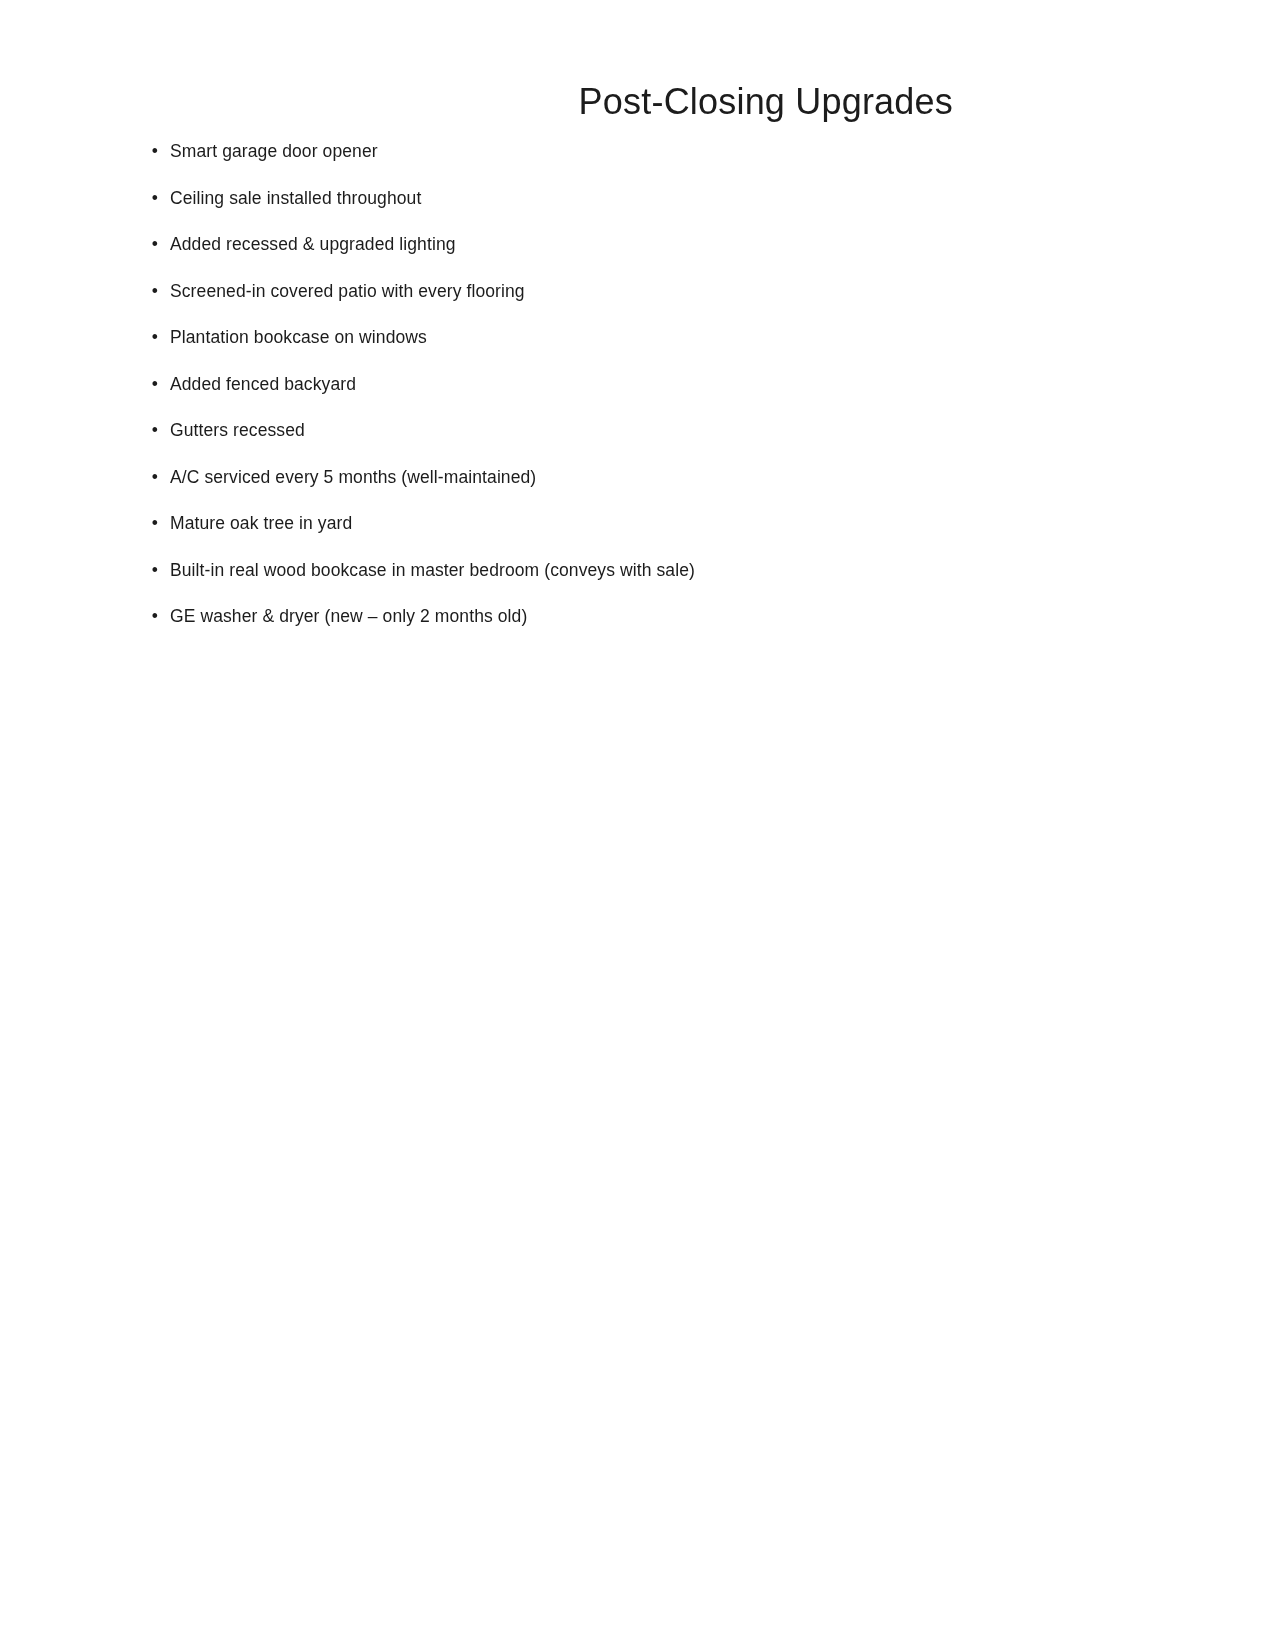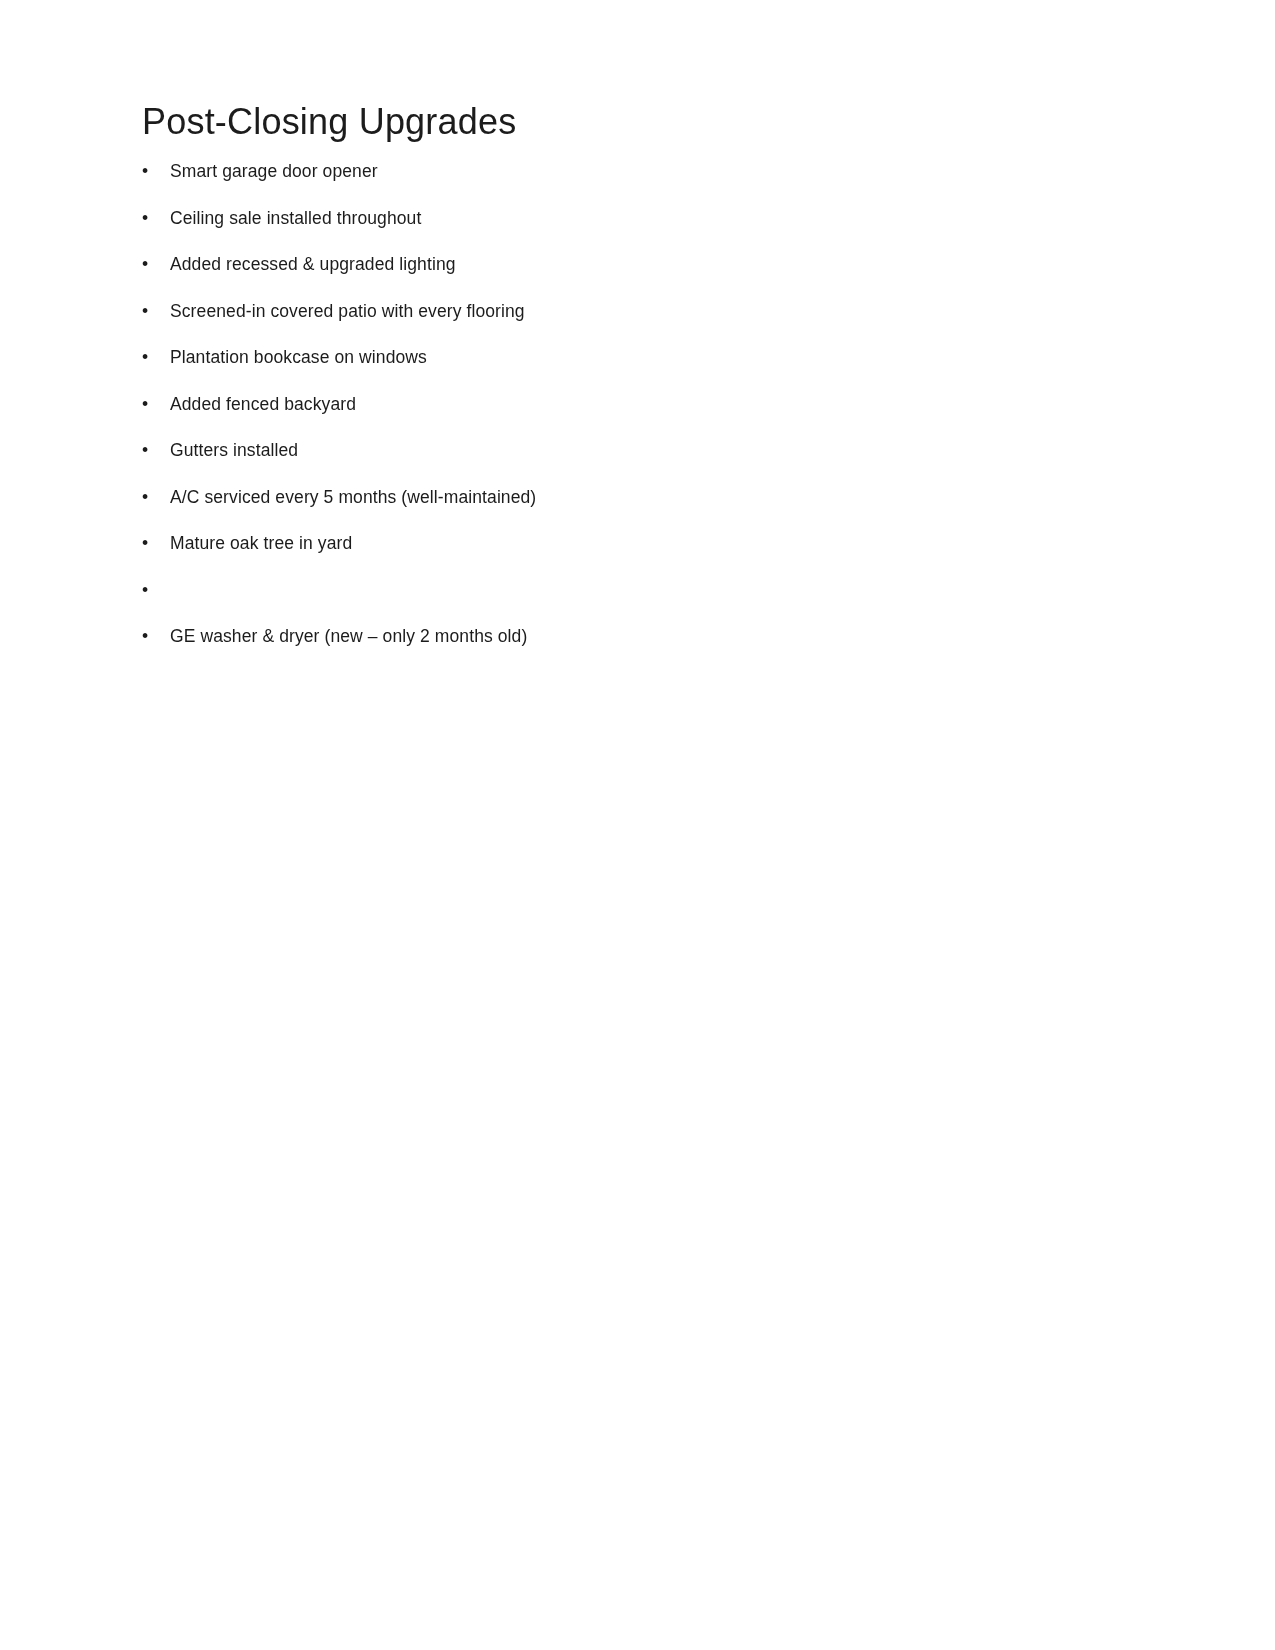--- a/index.html
+++ b/index.html
@@ -10,21 +10,22 @@
   body {
     height: 1650px;
     font-family: "Liberation Sans", sans-serif;
     color: #1c1c1c;
     overflow: hidden;
   }
   .page {
     width: 1095px;
     height: 1650px;
     background: #ffffff;
-    padding: 100px 142px 0 142px;
+    padding: 80px 142px 0 142px;
+    text-align: right;
   }
   .doc-title {
     font-size: 36px;
     font-weight: 400;
     letter-spacing: 0.2px;
     color: #1c1c1c;
     line-height: 1.2;
     margin-bottom: 17px;
     font-family: "Liberation Sans", sans-serif;
   }
@@ -76,31 +77,32 @@
     <li>
       <span class="bullet-marker">•</span>
       <span class="bullet-text">Plantation bookcase on windows</span>
     </li>
     <li>
       <span class="bullet-marker">•</span>
       <span class="bullet-text">Added fenced backyard</span>
     </li>
     <li>
       <span class="bullet-marker">•</span>
-      <span class="bullet-text">Gutters installed</span>
+      <span class="bullet-text">Gutters recessed</span>
     </li>
     <li>
       <span class="bullet-marker">•</span>
       <span class="bullet-text">A/C serviced every 5 months (well-maintained)</span>
     </li>
     <li>
       <span class="bullet-marker">•</span>
       <span class="bullet-text">Mature oak tree in yard</span>
     </li>
     <li>
       <span class="bullet-marker">•</span>
+      <span class="bullet-text">Built-in real wood bookcase in master bedroom (conveys with sale)</span>
     </li>
     <li>
       <span class="bullet-marker">•</span>
       <span class="bullet-text">GE washer &amp; dryer (new – only 2 months old)</span>
     </li>
   </ul>
 </div>
 
 </body></html>

